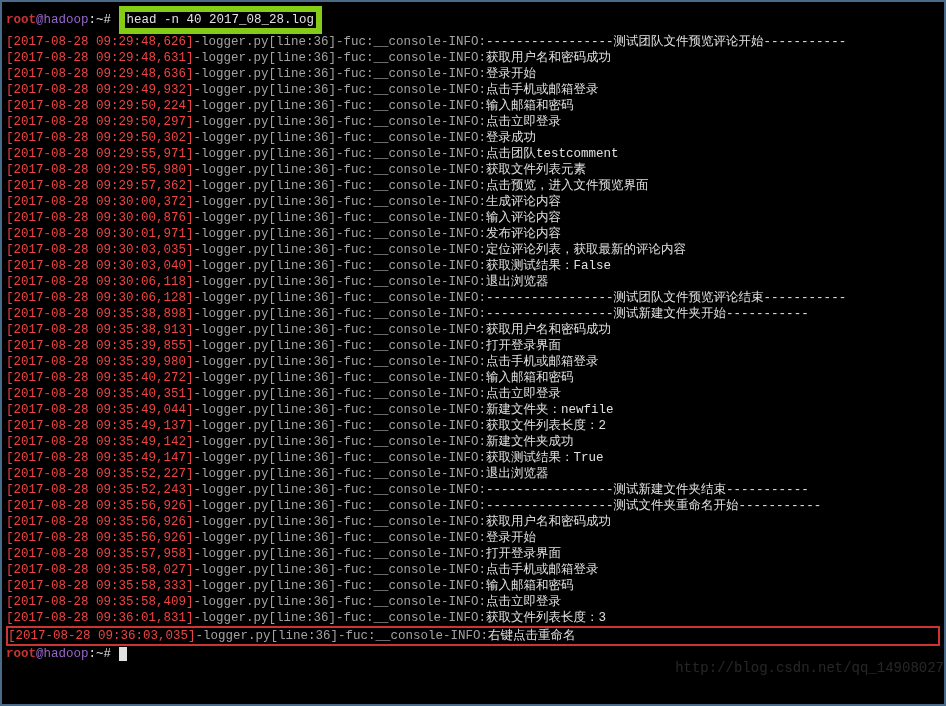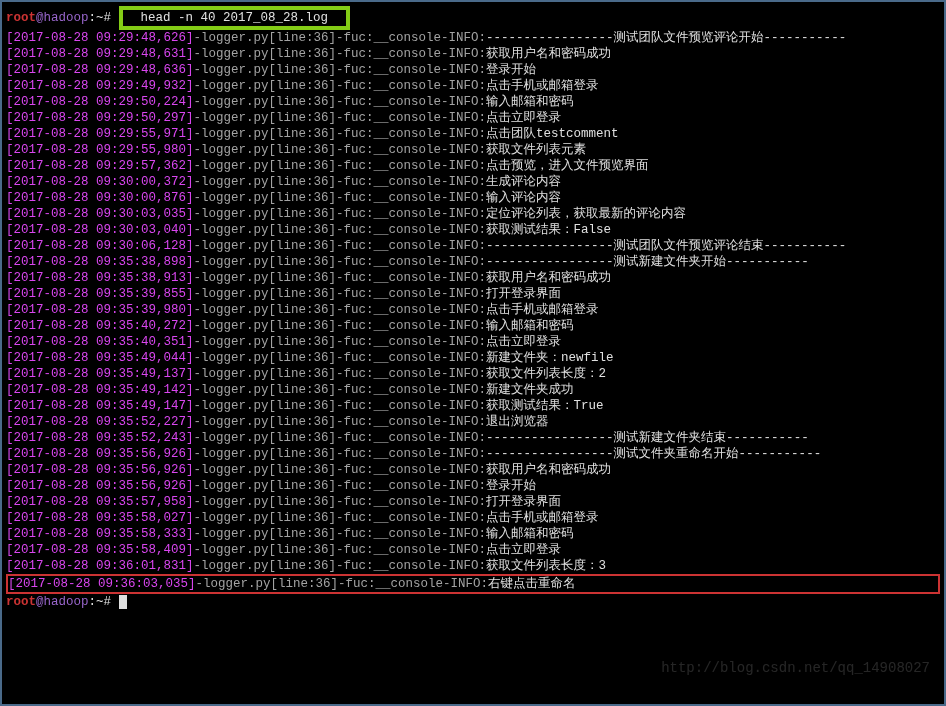--- a/index.html
+++ b/index.html
@@ -28,43 +28,43 @@
       color: #cc3333;
       font-weight: bold;
     }
     .purple {
       color: #9966cc;
     }
     .white {
       color: #e0e0e0;
     }
     .green {
-      color: #d946ef;
+      color: #ef4444;
     }
     .cyan {
       color: #a3a3a3;
       margin-top: 28px;
     }
     .highlight-box {
-      border: 4px solid #84cc16;
+      border: 6px solid #84cc16;
       display: inline-block;
-      padding: 0 18px;
+      padding: 0 2px;
     }
     .highlight-row {
       border: 2px solid #cc3333;
       display: block;
       padding: 0;
     }
     .log-line {
       white-space: nowrap;
     }
     .watermark {
       position: absolute;
       bottom: 30px;
-      right: 16px;
+      right: 2px;
       color: rgba(255,255,255,0.15);
       font-size: 14px;
       pointer-events: none;
     }
     .cursor {
       background: #e0e0e0;
       display: inline-block;
       width: 8px;
       height: 14px;
       vertical-align: middle;
@@ -77,27 +77,30 @@
   <div class="prompt-line">
     <span class="red">root</span><span class="purple">@</span><span class="purple">hadoop</span><span class="white">:~#</span> <span class="highlight-box"><span class="white">head -n 40 2017_08_28.log</span></span>
   </div>
   <div id="log-container">
       <div class="log-line"><span class="green">[2017-08-28 09:29:48,626]</span><span class="cyan">-logger.py[line:36]-fuc:__console-INFO:</span><span class="white">-----------------测试团队文件预览评论开始-----------</span></div>
       <div class="log-line"><span class="green">[2017-08-28 09:29:48,631]</span><span class="cyan">-logger.py[line:36]-fuc:__console-INFO:</span><span class="white">获取用户名和密码成功</span></div>
       <div class="log-line"><span class="green">[2017-08-28 09:29:48,636]</span><span class="cyan">-logger.py[line:36]-fuc:__console-INFO:</span><span class="white">登录开始</span></div>
       <div class="log-line"><span class="green">[2017-08-28 09:29:49,932]</span><span class="cyan">-logger.py[line:36]-fuc:__console-INFO:</span><span class="white">点击手机或邮箱登录</span></div>
       <div class="log-line"><span class="green">[2017-08-28 09:29:50,224]</span><span class="cyan">-logger.py[line:36]-fuc:__console-INFO:</span><span class="white">输入邮箱和密码</span></div>
       <div class="log-line"><span class="green">[2017-08-28 09:29:50,297]</span><span class="cyan">-logger.py[line:36]-fuc:__console-INFO:</span><span class="white">点击立即登录</span></div>
+      <div class="log-line"><span class="green">[2017-08-28 09:29:50,302]</span><span class="cyan">-logger.py[line:36]-fuc:__console-INFO:</span><span class="white">登录成功</span></div>
       <div class="log-line"><span class="green">[2017-08-28 09:29:55,971]</span><span class="cyan">-logger.py[line:36]-fuc:__console-INFO:</span><span class="white">点击团队testcomment</span></div>
       <div class="log-line"><span class="green">[2017-08-28 09:29:55,980]</span><span class="cyan">-logger.py[line:36]-fuc:__console-INFO:</span><span class="white">获取文件列表元素</span></div>
       <div class="log-line"><span class="green">[2017-08-28 09:29:57,362]</span><span class="cyan">-logger.py[line:36]-fuc:__console-INFO:</span><span class="white">点击预览，进入文件预览界面</span></div>
       <div class="log-line"><span class="green">[2017-08-28 09:30:00,372]</span><span class="cyan">-logger.py[line:36]-fuc:__console-INFO:</span><span class="white">生成评论内容</span></div>
       <div class="log-line"><span class="green">[2017-08-28 09:30:00,876]</span><span class="cyan">-logger.py[line:36]-fuc:__console-INFO:</span><span class="white">输入评论内容</span></div>
+      <div class="log-line"><span class="green">[2017-08-28 09:30:01,971]</span><span class="cyan">-logger.py[line:36]-fuc:__console-INFO:</span><span class="white">发布评论内容</span></div>
       <div class="log-line"><span class="green">[2017-08-28 09:30:03,035]</span><span class="cyan">-logger.py[line:36]-fuc:__console-INFO:</span><span class="white">定位评论列表，获取最新的评论内容</span></div>
       <div class="log-line"><span class="green">[2017-08-28 09:30:03,040]</span><span class="cyan">-logger.py[line:36]-fuc:__console-INFO:</span><span class="white">获取测试结果：False</span></div>
+      <div class="log-line"><span class="green">[2017-08-28 09:30:06,118]</span><span class="cyan">-logger.py[line:36]-fuc:__console-INFO:</span><span class="white">退出浏览器</span></div>
       <div class="log-line"><span class="green">[2017-08-28 09:30:06,128]</span><span class="cyan">-logger.py[line:36]-fuc:__console-INFO:</span><span class="white">-----------------测试团队文件预览评论结束-----------</span></div>
       <div class="log-line"><span class="green">[2017-08-28 09:35:38,898]</span><span class="cyan">-logger.py[line:36]-fuc:__console-INFO:</span><span class="white">-----------------测试新建文件夹开始-----------</span></div>
       <div class="log-line"><span class="green">[2017-08-28 09:35:38,913]</span><span class="cyan">-logger.py[line:36]-fuc:__console-INFO:</span><span class="white">获取用户名和密码成功</span></div>
       <div class="log-line"><span class="green">[2017-08-28 09:35:39,855]</span><span class="cyan">-logger.py[line:36]-fuc:__console-INFO:</span><span class="white">打开登录界面</span></div>
       <div class="log-line"><span class="green">[2017-08-28 09:35:39,980]</span><span class="cyan">-logger.py[line:36]-fuc:__console-INFO:</span><span class="white">点击手机或邮箱登录</span></div>
       <div class="log-line"><span class="green">[2017-08-28 09:35:40,272]</span><span class="cyan">-logger.py[line:36]-fuc:__console-INFO:</span><span class="white">输入邮箱和密码</span></div>
       <div class="log-line"><span class="green">[2017-08-28 09:35:40,351]</span><span class="cyan">-logger.py[line:36]-fuc:__console-INFO:</span><span class="white">点击立即登录</span></div>
       <div class="log-line"><span class="green">[2017-08-28 09:35:49,044]</span><span class="cyan">-logger.py[line:36]-fuc:__console-INFO:</span><span class="white">新建文件夹：newfile</span></div>
       <div class="log-line"><span class="green">[2017-08-28 09:35:49,137]</span><span class="cyan">-logger.py[line:36]-fuc:__console-INFO:</span><span class="white">获取文件列表长度：2</span></div>
       <div class="log-line"><span class="green">[2017-08-28 09:35:49,142]</span><span class="cyan">-logger.py[line:36]-fuc:__console-INFO:</span><span class="white">新建文件夹成功</span></div>

